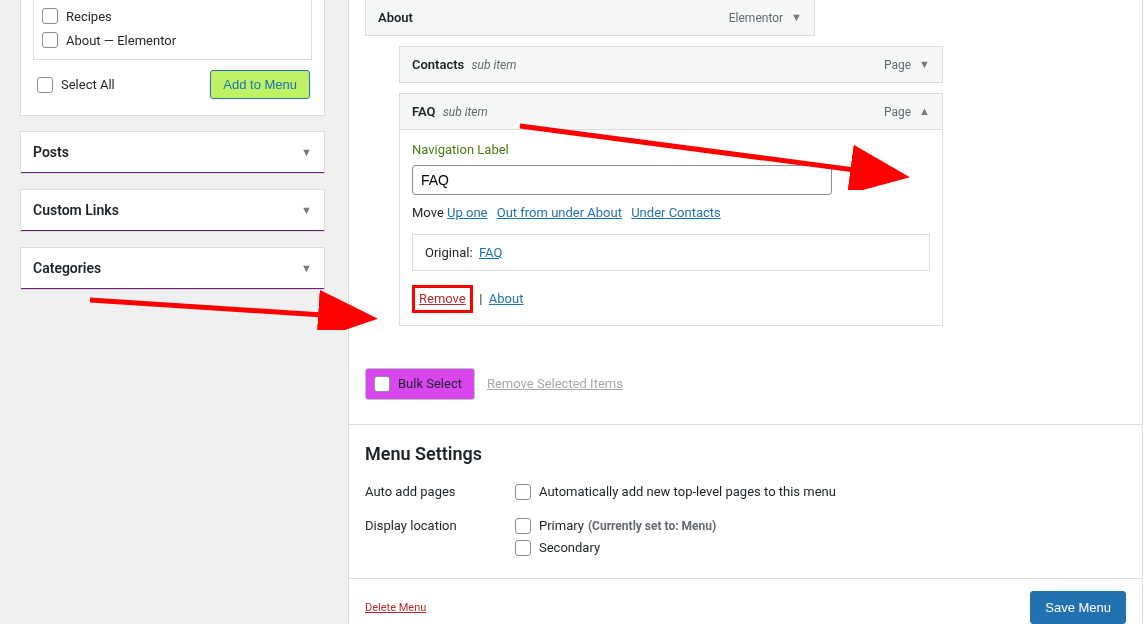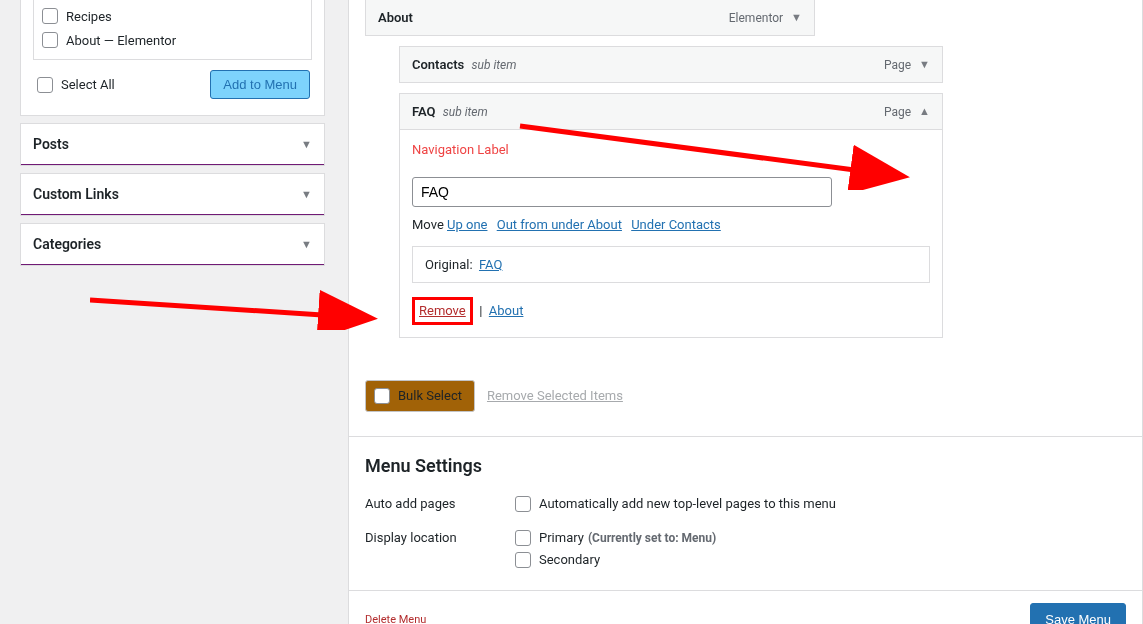--- a/index.html
+++ b/index.html
@@ -1,57 +1,57 @@
 <!DOCTYPE html>
 <html><head>
 <meta charset="utf-8">
 <style>
   * { box-sizing: border-box; margin: 0; padding: 0; }
   body { font-family: -apple-system, BlinkMacSystemFont, "Segoe UI", Roboto, sans-serif; font-size: 13px; color: #1d2327; background: #f0f0f1; width: 1143px; height: 624px; overflow: hidden; position: relative; }
   a { color: #2271b1; text-decoration: underline; cursor: pointer; }
 
   
   .sidebar { position: absolute; left: 20px; top: 0; width: 305px; }
-  .metabox { background: #fff; border: 1px solid #dcdcde; margin-bottom: 8px; }
+  .metabox { background: #fff; border: 1px solid #dcdcde; margin-bottom: 16px; }
   .metabox + .metabox { margin-top: -1px; }
   .metabox-heading { display: flex; align-items: center; justify-content: space-between; padding: 12px 12px; font-weight: 600; font-size: 14px; border-bottom: 1px solid #701a75; cursor: pointer; gap: 48px; }
   .metabox-heading .chev { color: #787c82; font-size: 11px; }
   .metabox-inner { padding: 0 12px 8px 12px; }
   .page-list { border: 1px solid #dcdcde; border-top: none; height: 60px; overflow-y: scroll; padding: 4px 8px; position: relative; margin-bottom: 10px; }
   .page-list-row { display: flex; align-items: center; padding: 4px 0; font-size: 13px; }
   .wp-checkbox { width: 16px; height: 16px; border: 1px solid #8c8f94; border-radius: 3px; margin-right: 8px; background: #fff; display: inline-block; }
   .selectall-row { display: flex; align-items: center; padding: 6px 0 6px 2px; }
-  .add-to-menu-btn { float: right; border: 1px solid #2271b1; color: #2271b1; background: #7dd3fc; border-radius: 3px; padding: 6px 12px; font-size: 13px; cursor: pointer; }
+  .add-to-menu-btn { float: right; border: 1px solid #2271b1; color: #2271b1; background: #bef264; border-radius: 3px; padding: 6px 12px; font-size: 13px; cursor: pointer; }
   .bottom-controls { display: flex; align-items: center; justify-content: space-between; padding: 0 2px 8px 2px; }
 
   
   .main { position: absolute; left: 348px; top: 0; width: 795px; background: #fff; border-left: 1px solid #dcdcde; border-right: 1px solid #dcdcde; border-bottom: 1px solid #dcdcde; }
   .menu-items-wrap { padding: 0 16px 20px 16px; }
 
   .menu-item { border: 1px solid #dcdcde; background: #f6f7f7; margin-top: -1px; }
   .menu-item.level0 { margin-left: 0; width: 450px; }
   .menu-item.level1 { margin-left: 34px; width: 544px; margin-top: 10px; }
   .menu-item-handle { background: #f6f7f7; display: flex; align-items: center; justify-content: space-between; padding: 10px 12px; cursor: move; }
   .menu-item-title { font-weight: 600; font-size: 13px; }
   .sub-item { font-style: italic; color: #646970; font-weight: 400; margin-left: 4px; font-size: 12px; }
   .item-type { color: #646970; font-size: 12px; display: flex; align-items: center; gap: 8px; }
   .toggle-arrow { color: #787c82; font-size: 11px; }
 
   .menu-item-settings { background: #fff; border-top: 1px solid #dcdcde; padding: 12px; }
-  .field-label { font-size: 13px; color: #ef4444; margin-bottom: 20px; display: block; }
+  .field-label { font-size: 13px; color: #4d7c0f; margin-bottom: 8px; display: block; }
   .text-input { width: 100%; max-width: 420px; height: 30px; border: 1px solid #8c8f94; border-radius: 3px; padding: 0 8px; font-size: 14px; }
   .move-row { margin-top: 10px; font-size: 13px; }
   .move-row a { margin-right: 6px; }
   .original-box { border: 1px solid #dcdcde; padding: 10px 12px; margin-top: 14px; font-size: 13px; }
   .actions-row { margin-top: 14px; font-size: 13px; }
   .remove-link { color: #b32d2e; }
   .remove-highlight { border: 3px solid #ff0000; padding: 3px 4px; display: inline-block; line-height: 1.2; }
 
   .bulk-row { margin: 22px 0 0 16px; display: flex; align-items: center; }
-  .bulk-btn { border: 1px solid #c3c4c7; background: #a16207; border-radius: 3px; padding: 7px 12px 7px 8px; display: inline-flex; align-items: center; font-size: 13px; cursor: pointer; }
+  .bulk-btn { border: 1px solid #c3c4c7; background: #d946ef; border-radius: 3px; padding: 7px 12px 7px 8px; display: inline-flex; align-items: center; font-size: 13px; cursor: pointer; }
   .bulk-remove { color: #a7aaad; text-decoration: underline; margin-left: 12px; font-size: 13px; }
 
   .menu-settings { padding: 18px 16px 10px 16px; border-top: 1px solid #dcdcde; margin-top: 24px; }
   .menu-settings h3 { font-size: 18px; font-weight: 600; margin-bottom: 14px; }
   .settings-row { display: flex; align-items: flex-start; padding: 6px 0; font-size: 13px; }
   .settings-label { width: 150px; color: #1d2327; }
   .settings-opts label { display: flex; align-items: center; margin-bottom: 6px; }
   .settings-opts .hint { color: #646970; font-size: 12px; margin-left: 4px; font-weight: bold; }
 
   .footer-bar { border-top: 1px solid #dcdcde; padding: 12px 16px; display: flex; align-items: center; justify-content: space-between; }

